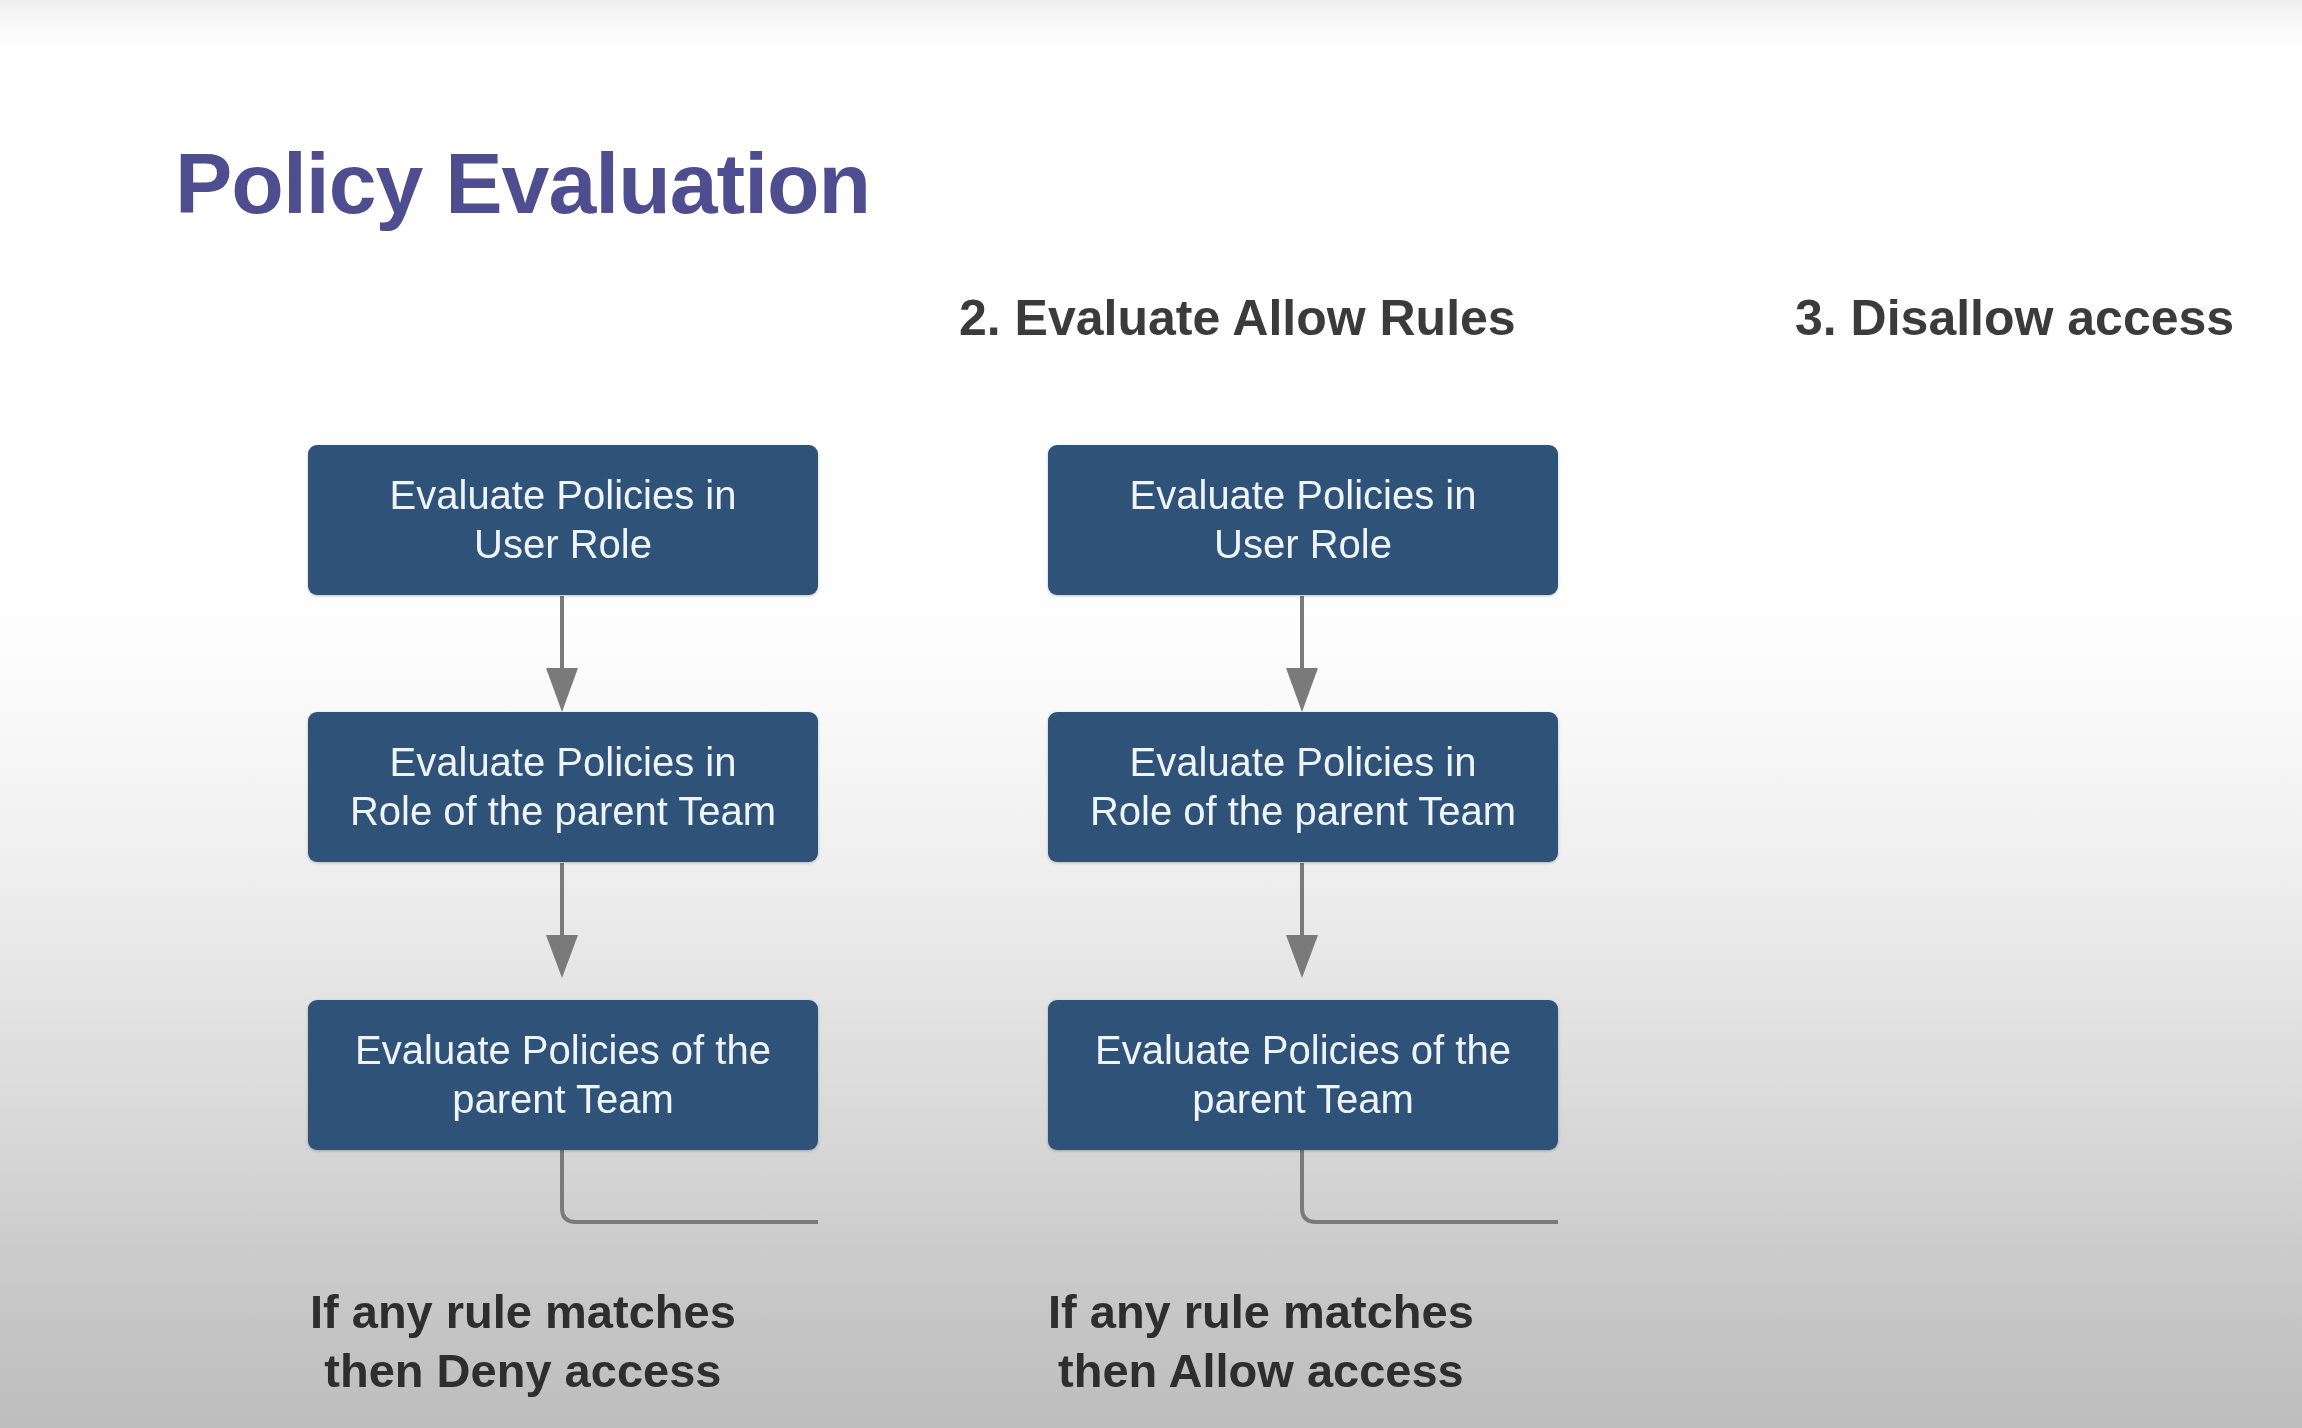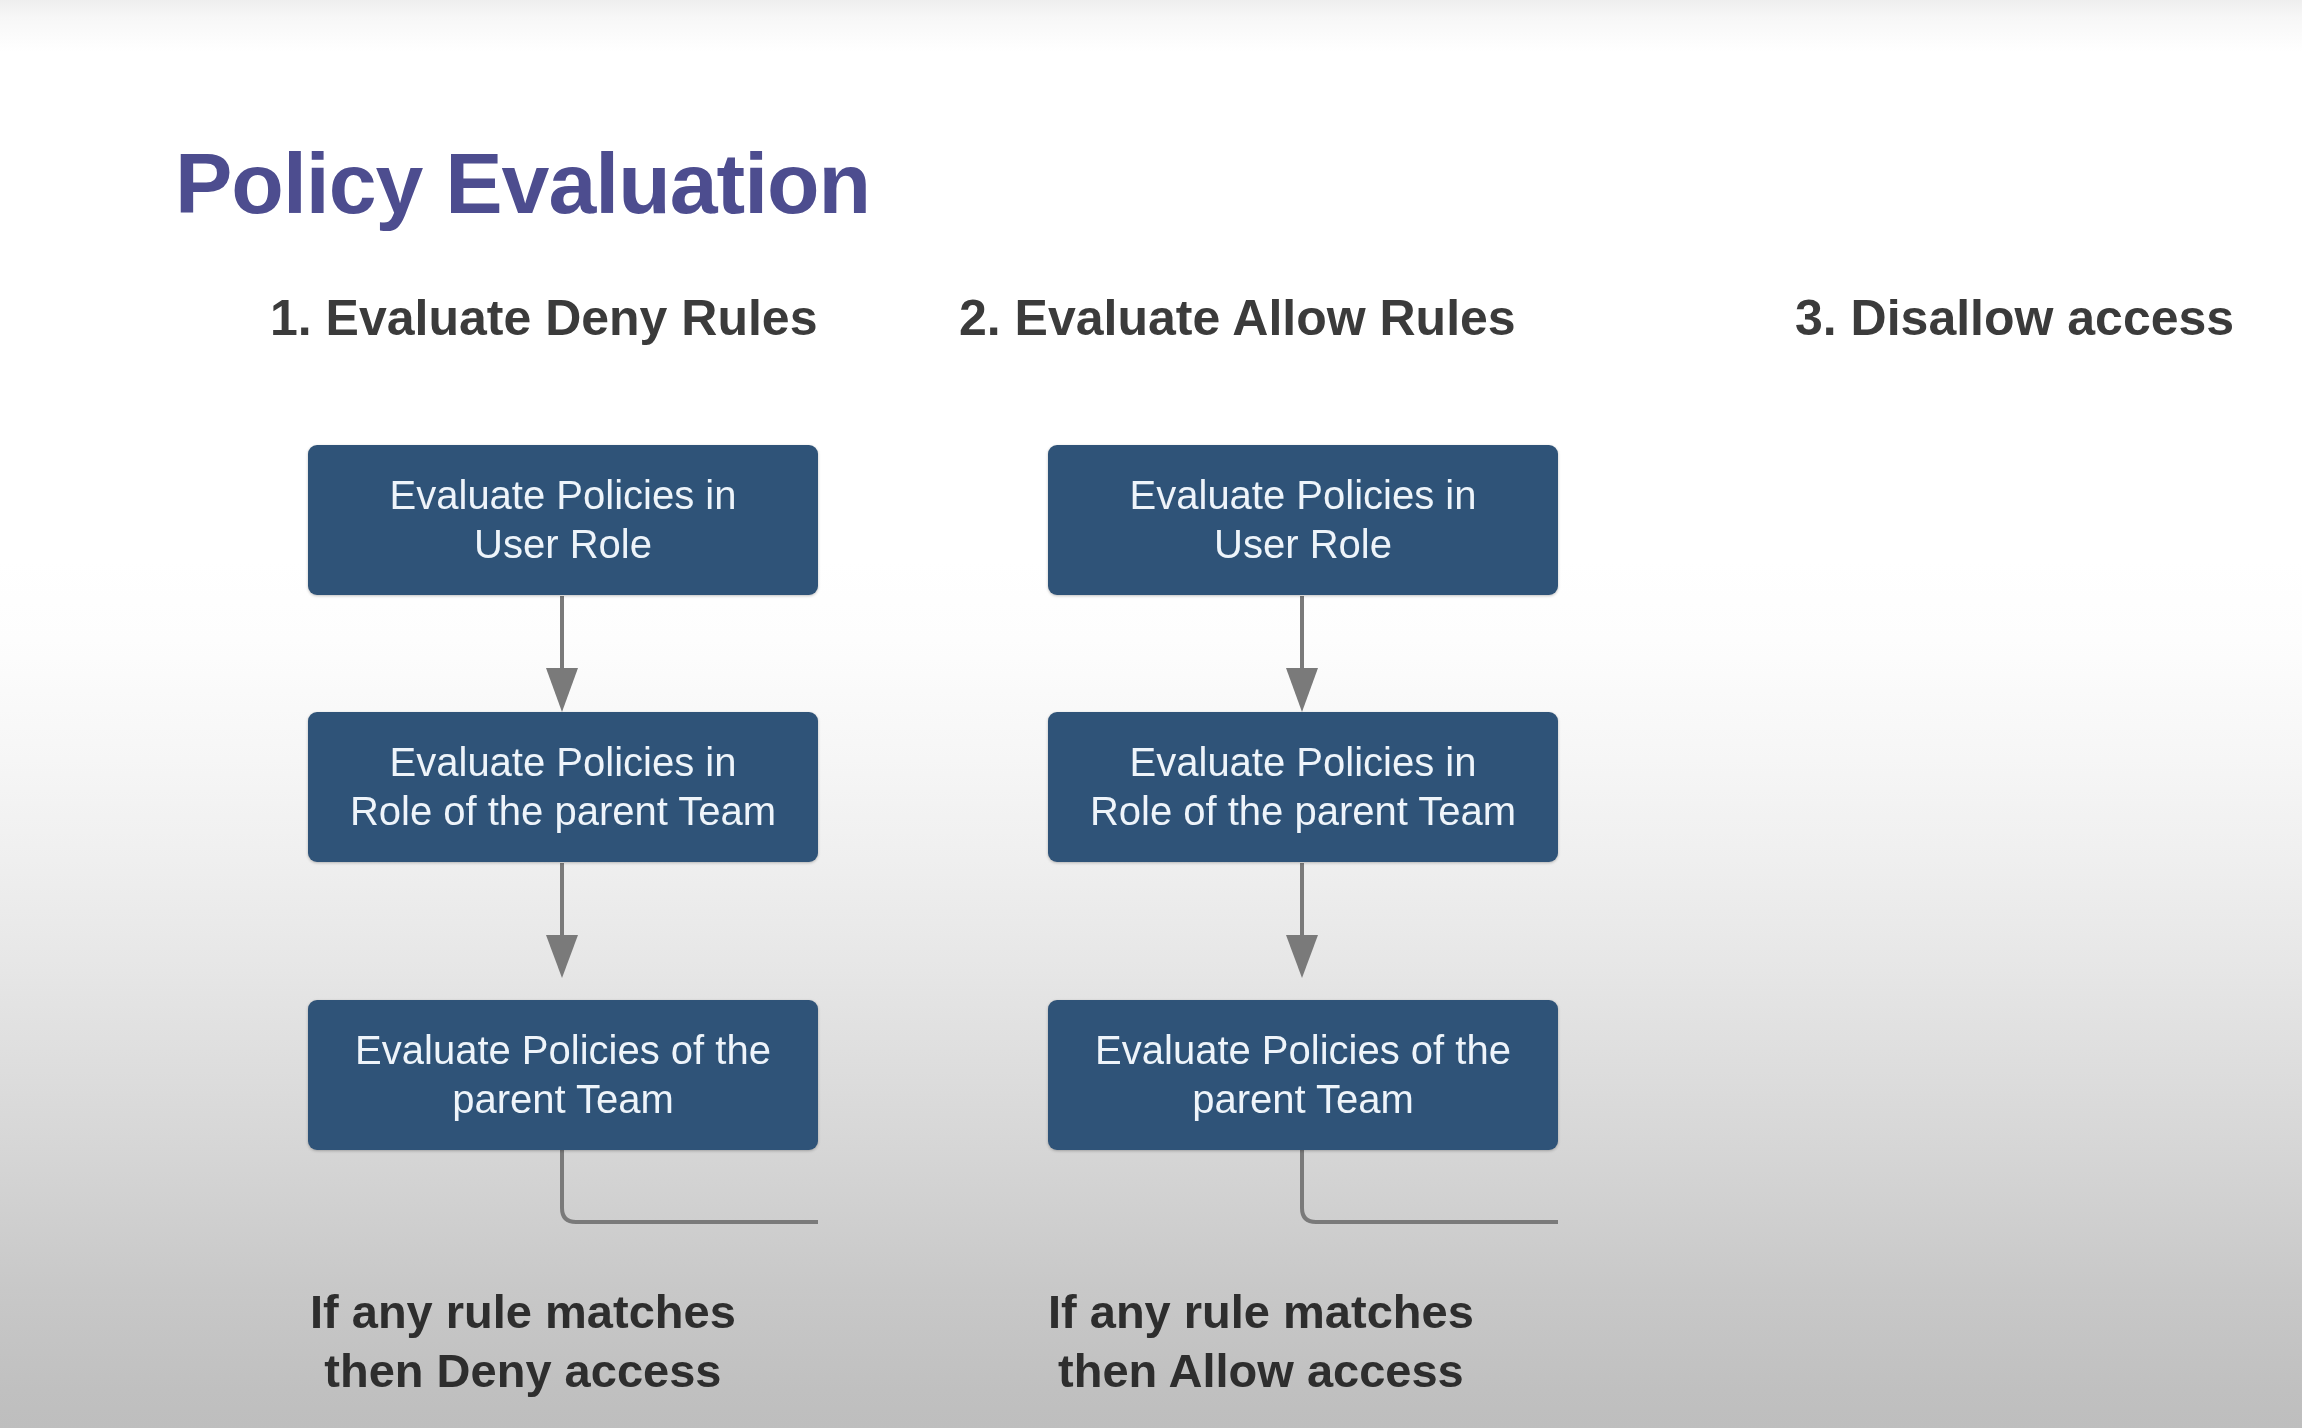--- a/index.html
+++ b/index.html
@@ -124,21 +124,20 @@
   #caption-1 { left: 310px; }
   #caption-2 { left: 1048px; }
 </style>
 </head>
 <body>
 
 <div id="slide">
 
   <div id="page-title">Policy Evaluation</div>
 
-  <div class="col-heading" id="col-heading-1">1. Evaluate Deny Rules</div>
 
   <div class="col-heading" id="col-heading-2">2. Evaluate Allow Rules</div>
 
   <div class="col-heading" id="col-heading-3">3. Disallow access</div>
 
   <div class="flow-col" id="flow-col-1">
 
     <svg class="flow-svg" viewBox="0 0 520 1428" width="520" height="1428">
 
       <g fill="#7a7a7a" stroke="none">

